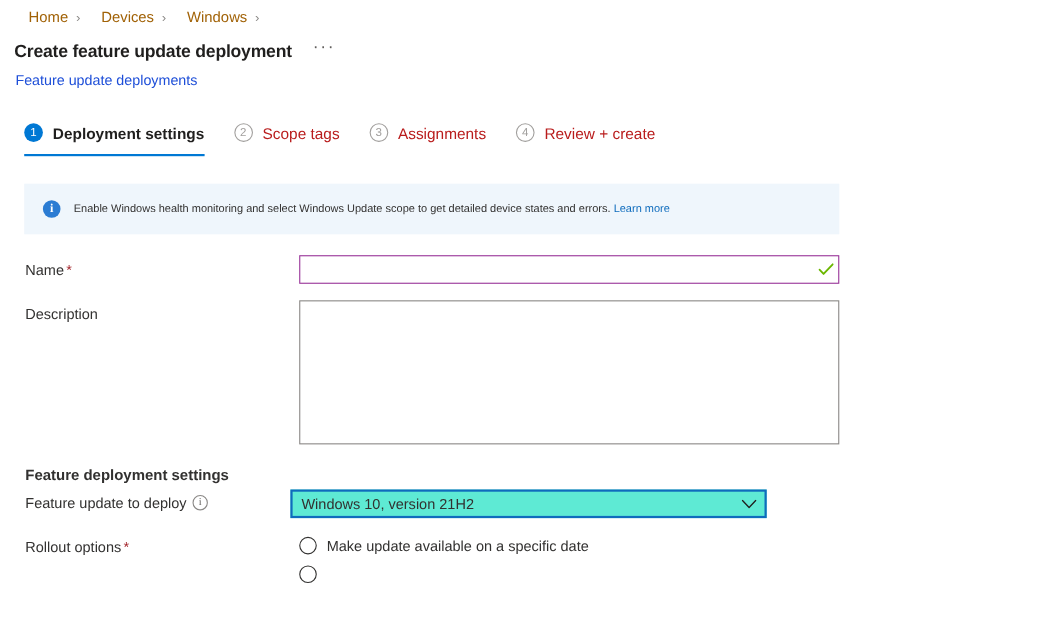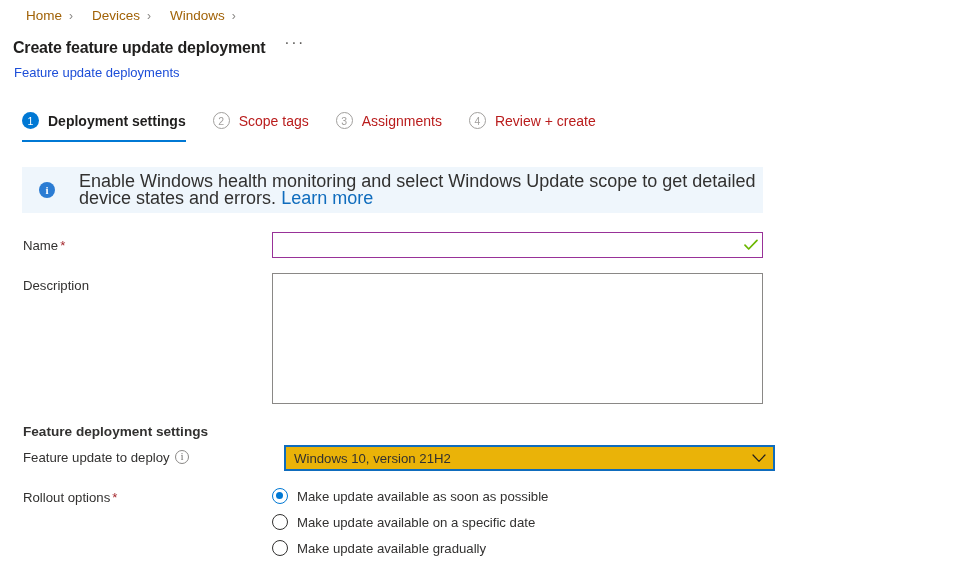--- a/index.html
+++ b/index.html
@@ -146,24 +146,23 @@
     font-size: 11px;
     font-weight: 700;
     font-family: "Liberation Serif", serif;
     display: flex;
     align-items: center;
     justify-content: center;
     flex: none;
     margin-right: 12px;
   }
   .info-text {
-    font-size: 18px;
+    font-size: 10px;
     color: #323130;
     line-height: 17px;
-    margin-left: 12px;
   }
   .info-link {
     color: #0f6cbd;
     text-decoration: none;
     cursor: pointer;
   }
 
   
   .form-label {
     position: absolute;
@@ -229,27 +228,27 @@
     outline: none;
     font-family: "Liberation Sans", sans-serif;
     font-size: 13px;
     color: #323130;
     padding: 5px 6px;
     background: #ffffff;
   }
 
   .select-wrap {
     position: absolute;
-    left: 284px;
+    left: 264px;
     top: 445px;
-    width: 491px;
+    width: 433px;
     height: 26px;
     box-sizing: border-box;
     border: 2px solid #0f6cbd;
-    background: #eab308;
+    background: #5eead4;
     display: flex;
     align-items: center;
     cursor: pointer;
   }
   .select-value {
     flex: 1;
     font-size: 13.2px;
     color: #323130;
     padding-left: 8px;
     white-space: nowrap;
@@ -393,25 +392,20 @@
       <path d="M1 1 L7 7.4 L13 1" fill="none" stroke="#201f1e" stroke-width="1.2" stroke-linecap="round" stroke-linejoin="round"></path>
     </svg>
   </span>
 </div>
 
 <div class="form-label" style="top:489px;">
   <span>Rollout options</span><span class="req-star">*</span>
 </div>
 
 <div class="radio-group">
-  <div class="radio-row selected">
-    <span class="radio-mark"></span>
-    <span class="radio-label">Make update available as soon as possible</span>
-  </div>
   <div class="radio-row">
     <span class="radio-mark"></span>
     <span class="radio-label">Make update available on a specific date</span>
   </div>
   <div class="radio-row">
     <span class="radio-mark"></span>
-    <span class="radio-label">Make update available gradually</span>
   </div>
 </div>
 
 </body></html>

